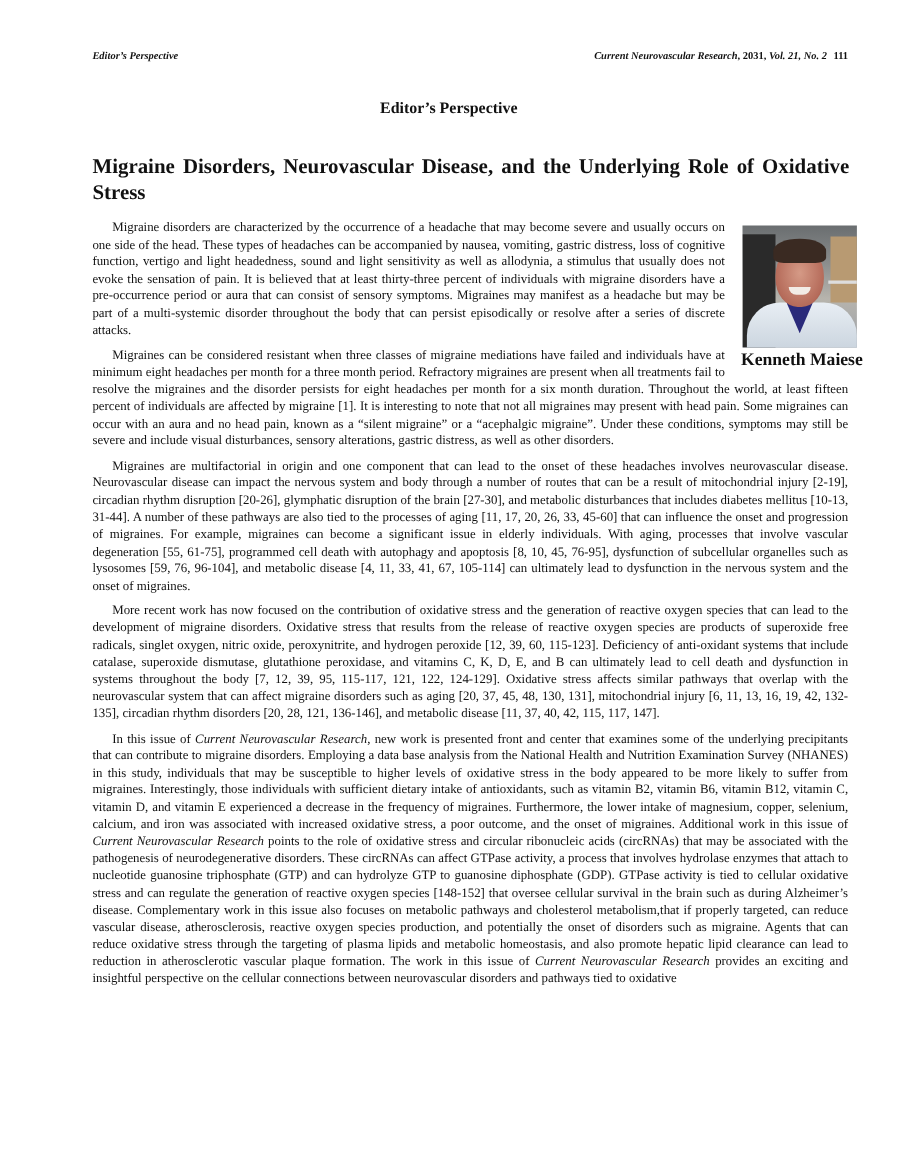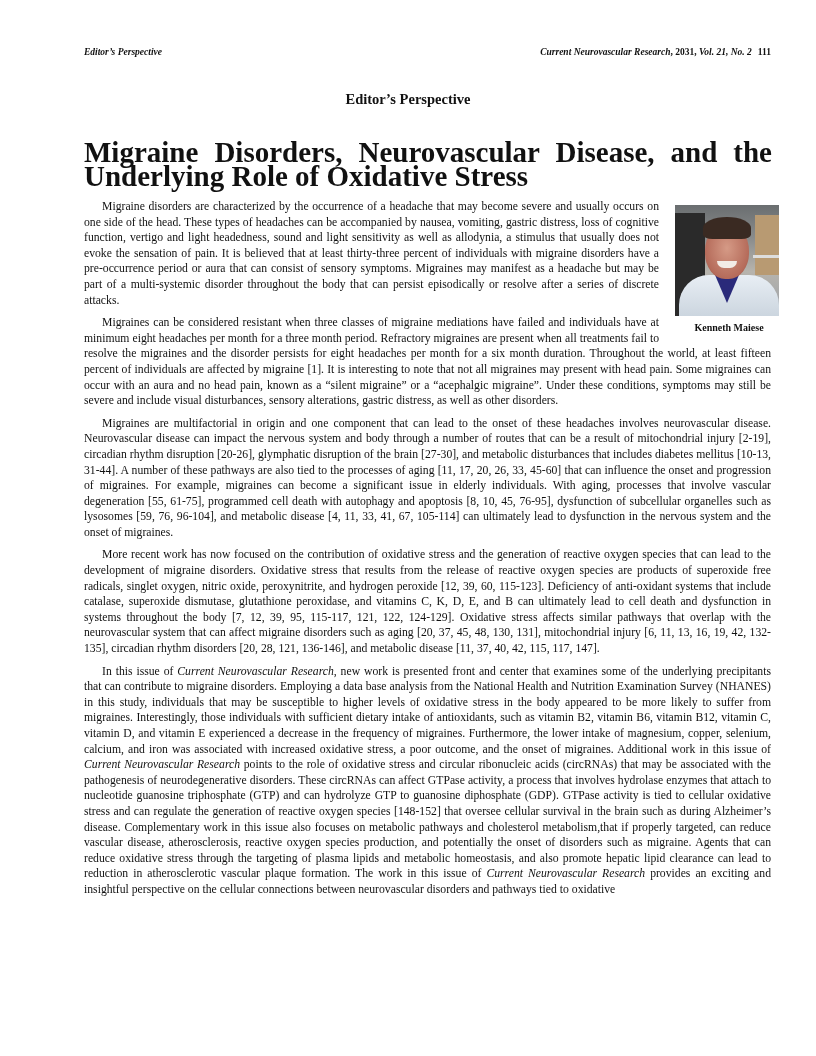--- a/index.html
+++ b/index.html
@@ -5,41 +5,41 @@
   html, body { margin: 0; padding: 0; background: #ffffff; }
   body { width: 816px; height: 1056px; position: relative; overflow: hidden;
          font-family: "Liberation Serif", "DejaVu Serif", serif; color: #111; }
   .running-header { position: absolute; top: 47px; left: 84px; width: 687px;
          font-size: 9.5px; font-weight: bold; font-style: italic; display: flex; justify-content: space-between; }
   .running-header .right b.num { font-style: normal; margin-left: 6px; }
   .running-header .right .nonital { font-style: normal; }
   .section-label { position: absolute; top: 91px; left: 0; width: 816px; text-align: center;
          font-size: 14.5px; font-weight: bold; }
   .title { position: absolute; top: 140px; left: 84px; width: 688px; margin: 0;
-         font-size: 29px; font-weight: bold; line-height: 24px; text-align: justify; text-align-last: left; }
+         font-size: 19px; font-weight: bold; line-height: 24px; text-align: justify; text-align-last: left; }
   .body-text { position: absolute; top: 199px; left: 84px; width: 687px;
          font-size: 11.7px; line-height: 15.6px; text-align: justify; }
   .body-text p { margin: 0 0 7px 0; text-indent: 18px; }
   .photo-box { float: right; width: 118px; height: 128px; margin: 6px -14px 0 8px; position: relative; }
   .photo { position: absolute; left: 8px; top: 0; width: 104px; height: 111px; overflow: hidden;
          background: linear-gradient(180deg,#6a6e70 0%, #8a8c8c 30%, #b7b4ad 60%, #9aa0a8 100%); }
   .photo .bg-left { position: absolute; left: 0; top: 8px; width: 30px; height: 103px; background: #2a2a2a; }
   .photo .bg-shelf { position: absolute; right: 0; top: 10px; width: 24px; height: 60px; background: #b89a72; }
   .photo .bg-shelf2 { position: absolute; right: 0; top: 50px; width: 26px; height: 3px; background: #ddd; }
   .photo .face { position: absolute; left: 30px; top: 18px; width: 44px; height: 56px; border-radius: 50% 50% 46% 46%;
          background: radial-gradient(ellipse at 50% 45%, #d59a86 0%, #b56b5a 70%, #7a4436 100%); }
   .photo .hair { position: absolute; left: 28px; top: 12px; width: 48px; height: 22px; border-radius: 50% 50% 20% 20%;
          background: #3a2a22; }
   .photo .smile { position: absolute; left: 42px; top: 56px; width: 20px; height: 7px; border-radius: 0 0 10px 10px; background: #f2ece6; }
   .photo .coat { position: absolute; left: 4px; top: 70px; width: 100px; height: 45px; border-radius: 30px 30px 0 0;
          background: linear-gradient(180deg,#e8eef4,#c9d3dd); }
   .photo .shirt { position: absolute; left: 40px; top: 70px; width: 24px; height: 28px; background: #2a2a7a;
          clip-path: polygon(0 0, 100% 0, 50% 100%); }
   .photo-caption { position: absolute; left: 0; top: 115px; width: 124px; text-align: center;
-         font-size: 10px; font-weight: bold; text-indent: 0; }
+         font-size: 16px; font-weight: bold; text-indent: 0; }
   .first-par { margin: 0 0 7px 0; }
   i { font-style: italic; }
 </style>
 </head>
 <body>
 
 <div class="running-header">
   <span>Editor’s Perspective</span>
   <span class="right">
     <span>Current Neurovascular Research</span><span class="nonital">, </span><span class="nonital">2031</span><span class="nonital">, </span><span>Vol. 21, No. 2</span><b class="num">111</b>

